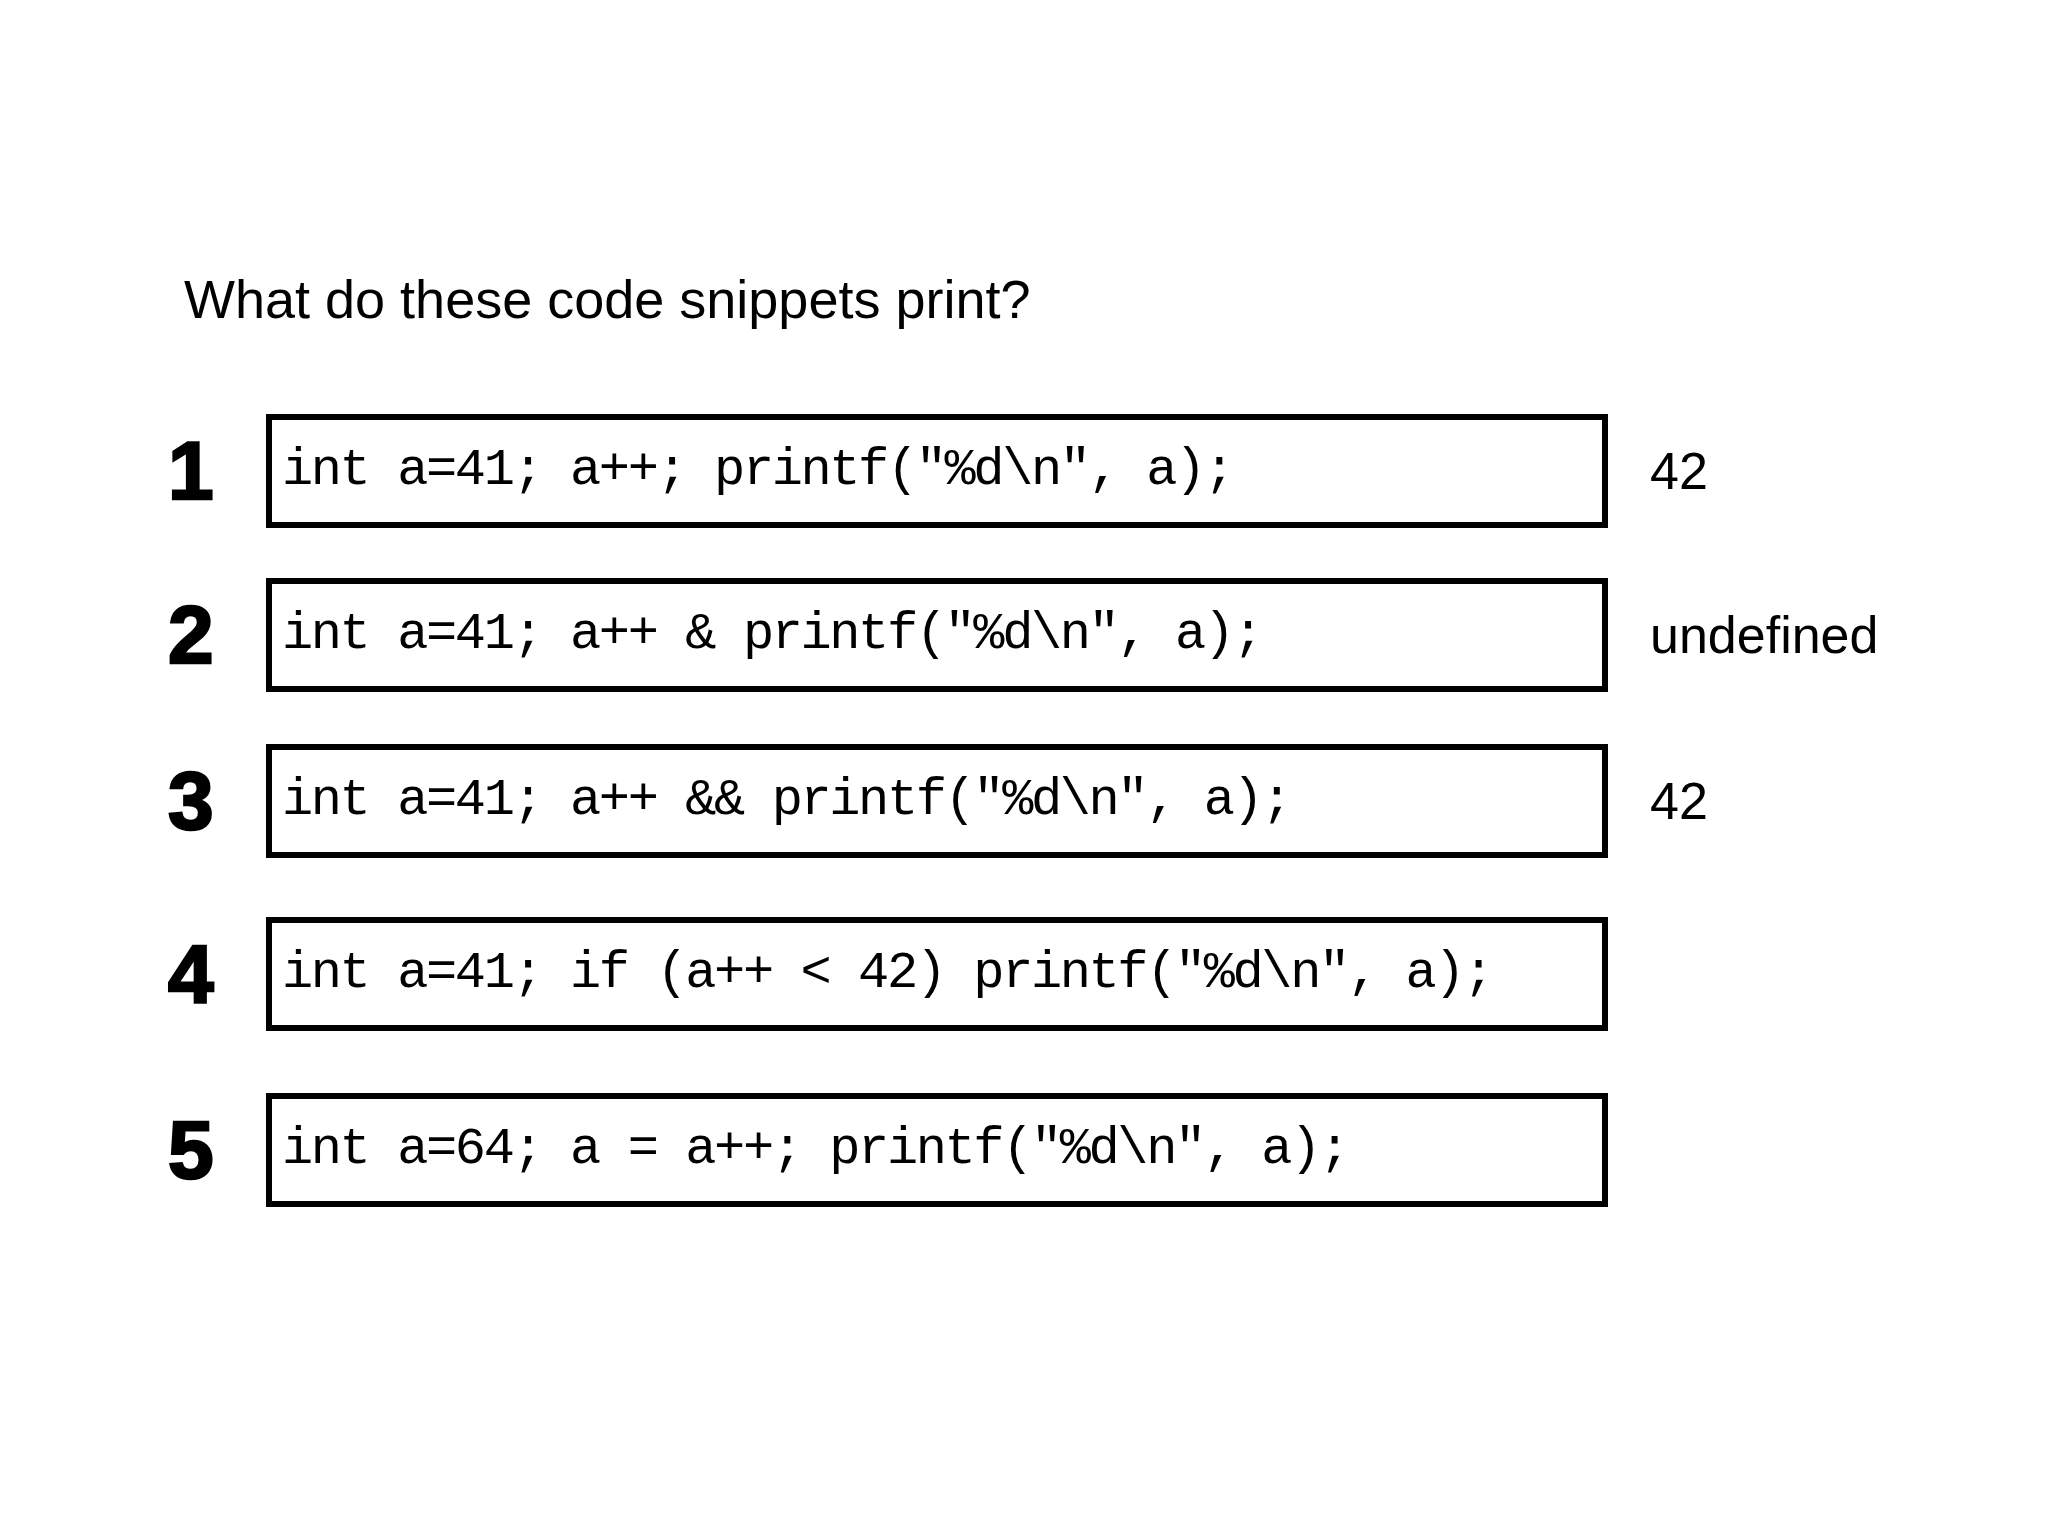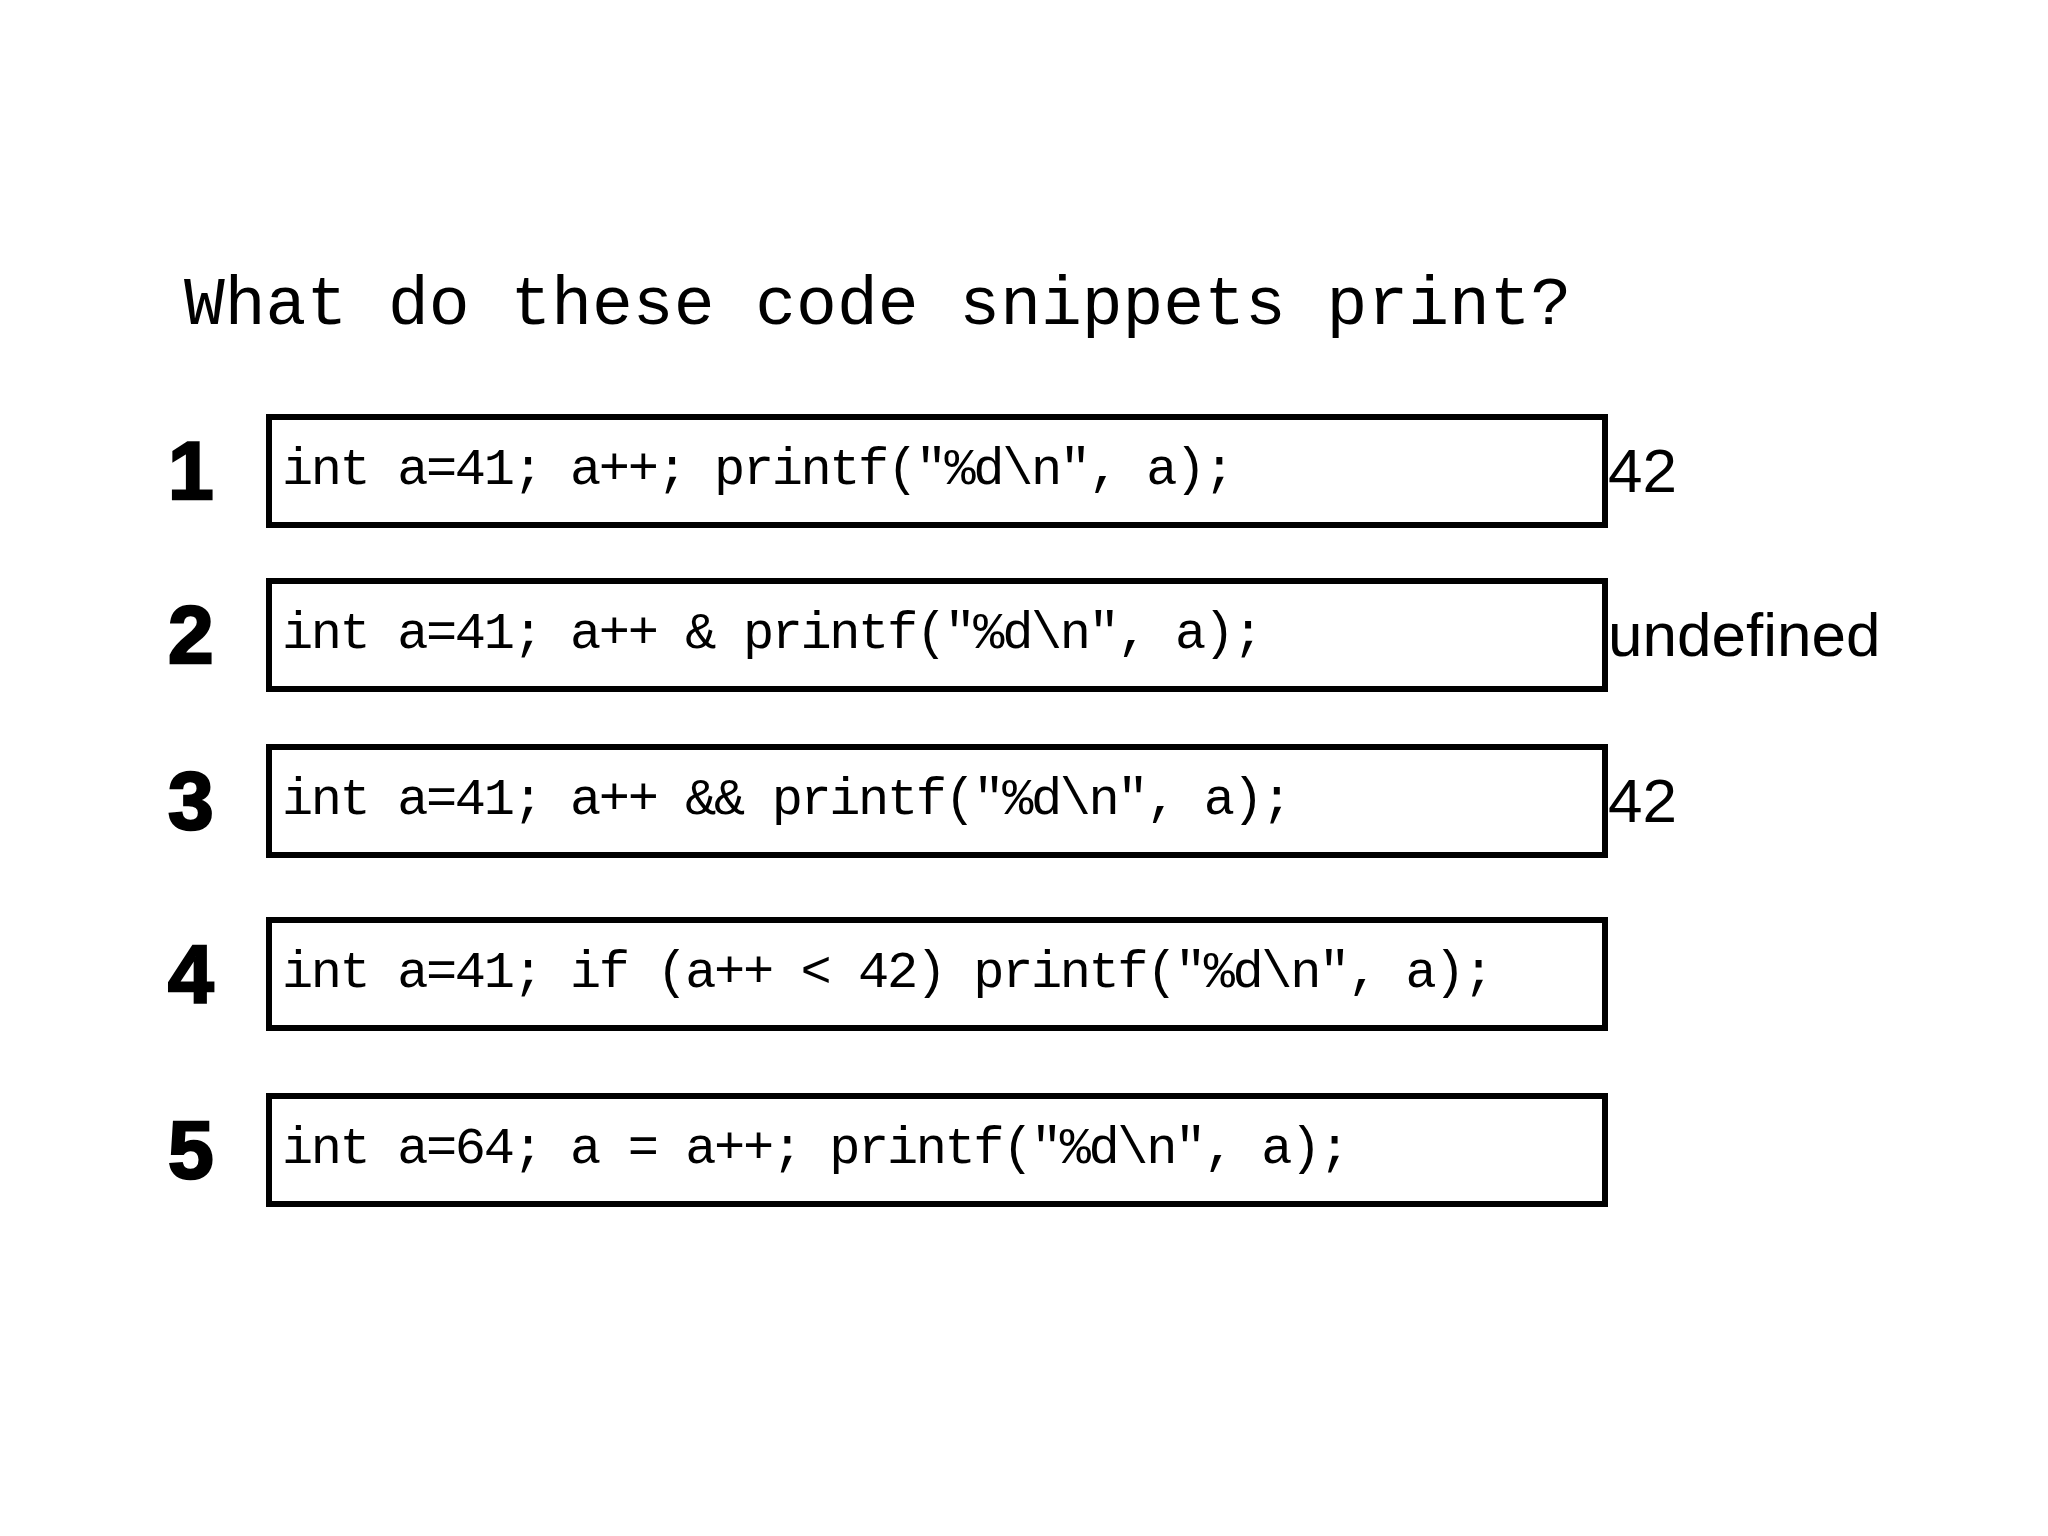--- a/index.html
+++ b/index.html
@@ -19,26 +19,25 @@
     background: var(--bg);
     overflow: hidden;
     font-family: "Liberation Sans", sans-serif;
     color: var(--text);
   }
   .title {
     position: absolute;
     left: 184px;
     top: 272px;
     margin: 0;
-    font-size: 68px;
+    font-size: 54px;
     font-weight: 400;
     line-height: 1.0;
     white-space: nowrap;
     color: var(--text);
-    font-family: Liberation Mono, monospace;
   }
   .rows {
     position: absolute;
     left: 0;
     top: 0;
     width: 100%;
     height: 100%;
   }
   .row {
     position: absolute;
@@ -74,21 +73,22 @@
   }
   .code {
     font-family: "Liberation Mono", "DejaVu Sans Mono", monospace;
     font-size: 52px;
     letter-spacing: -2.4px;
     white-space: pre;
     line-height: 1;
     color: var(--text);
   }
   .answer {
-    font-size: 62px;
+    margin-left: 42px;
+    font-size: 52px;
     line-height: 1;
     white-space: nowrap;
     color: var(--text);
   }
 </style>
 </head>
 <body>
 
 <div class="slide">
   <h1 class="title">What do these code snippets print?</h1>

